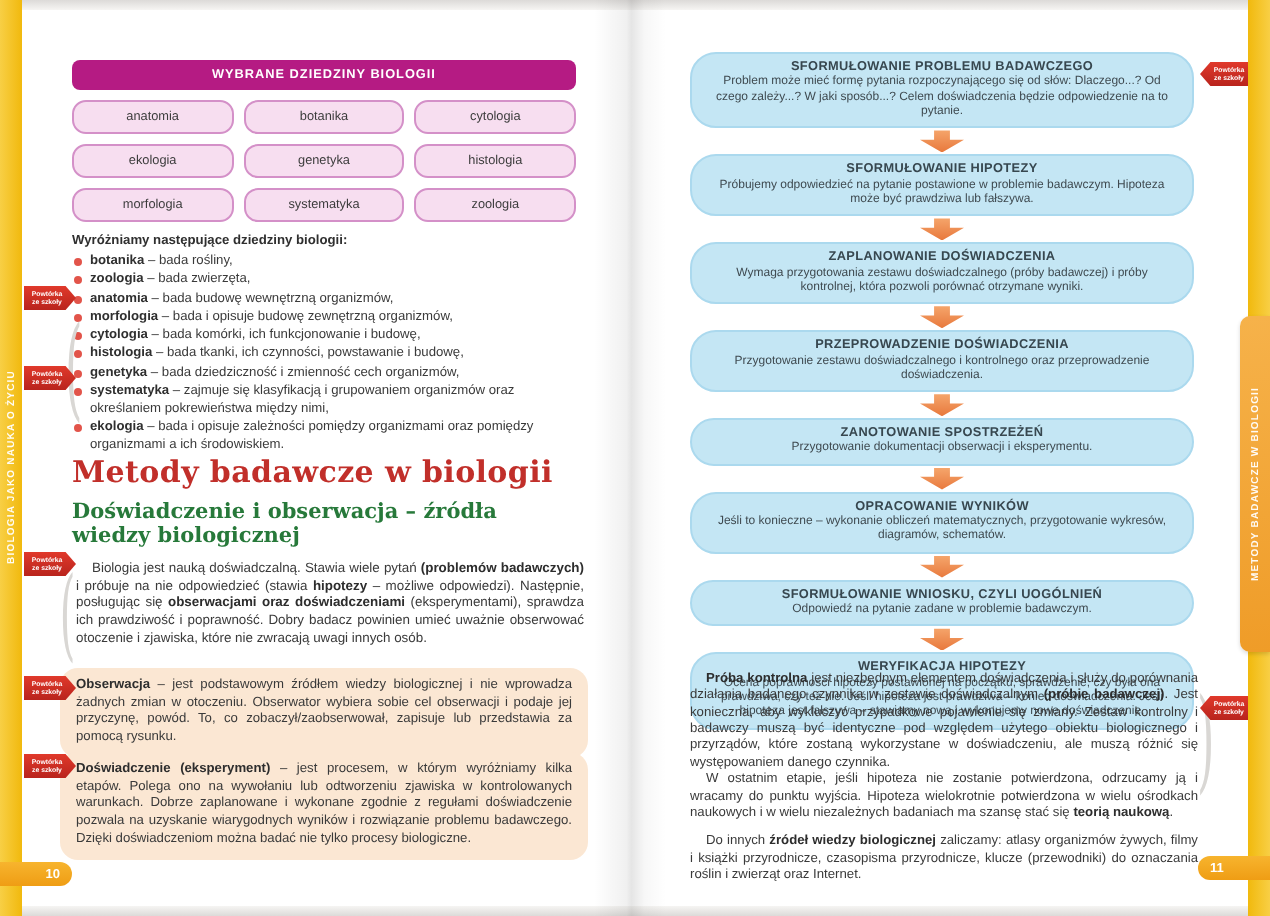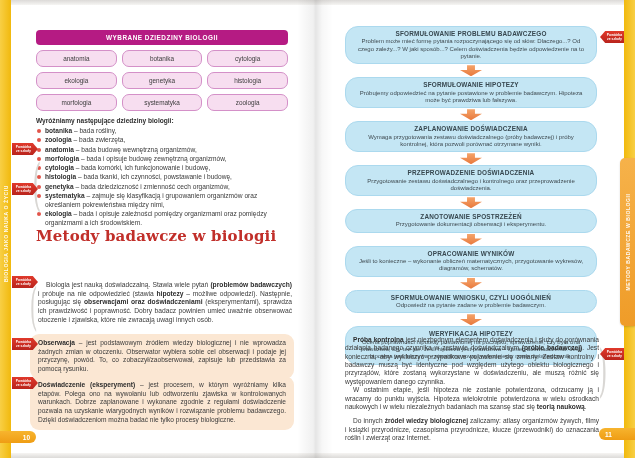--- a/index.html
+++ b/index.html
@@ -144,20 +144,21 @@
           <span class="fi-t"><b>systematyka</b> – zajmuje się klasyfikacją i grupowaniem organizmów oraz określaniem pokrewieństwa między nimi,</span>
         </div>
         <div class="fi">
           <span class="bullet"></span>
           <span class="fi-t"><b>ekologia</b> – bada i opisuje zależności pomiędzy organizmami oraz pomiędzy organizmami a ich środowiskiem.</span>
         </div>
       </div>
   </div>
 
   <div class="heading">Metody badawcze w biologii</div>
+  <div class="subheading">Doświadczenie i obserwacja – źródła wiedzy biologicznej</div>
 
   <div class="lead-par"><span>Biologia jest nauką doświadczalną. Stawia wiele pytań </span><b>(problemów badawczych)</b><span> i próbuje na nie odpowiedzieć (stawia </span><b>hipotezy</b><span> – możliwe odpowiedzi). Następnie, posługując się </span><b>obserwacjami oraz doświadczeniami</b><span> (eksperymentami), sprawdza ich prawdziwość i poprawność. Dobry badacz powinien umieć uważnie obserwować otoczenie i zjawiska, które nie zwracają uwagi innych osób.</span></div>
 
   <div class="info-box box-obs"><b>Obserwacja</b><span> – jest podstawowym źródłem wiedzy biologicznej i nie wprowadza żadnych zmian w otoczeniu. Obserwator wybiera sobie cel obserwacji i podaje jej przyczynę, powód. To, co zobaczył/zaobserwował, zapisuje lub przedstawia za pomocą rysunku.</span></div>
 
   <div class="info-box box-exp"><b>Doświadczenie (eksperyment)</b><span> – jest procesem, w którym wyróżniamy kilka etapów. Polega ono na wywołaniu lub odtworzeniu zjawiska w kontrolowanych warunkach. Dobrze zaplanowane i wykonane zgodnie z regułami doświadczenie pozwala na uzyskanie wiarygodnych wyników i rozwiązanie problemu badawczego. Dzięki doświadczeniom można badać nie tylko procesy biologiczne.</span></div>
 
   <div class="brace" style="left:26px;top:152px;font-size:56px;transform:scale(0.4,1);">(</div>
   <div class="brace" style="left:24px;top:278px;font-size:50px;transform:scale(0.4,1);">(</div>
   <div class="brace" style="left:592px;top:338px;font-size:56px;transform:scale(0.4,1);">)</div>

